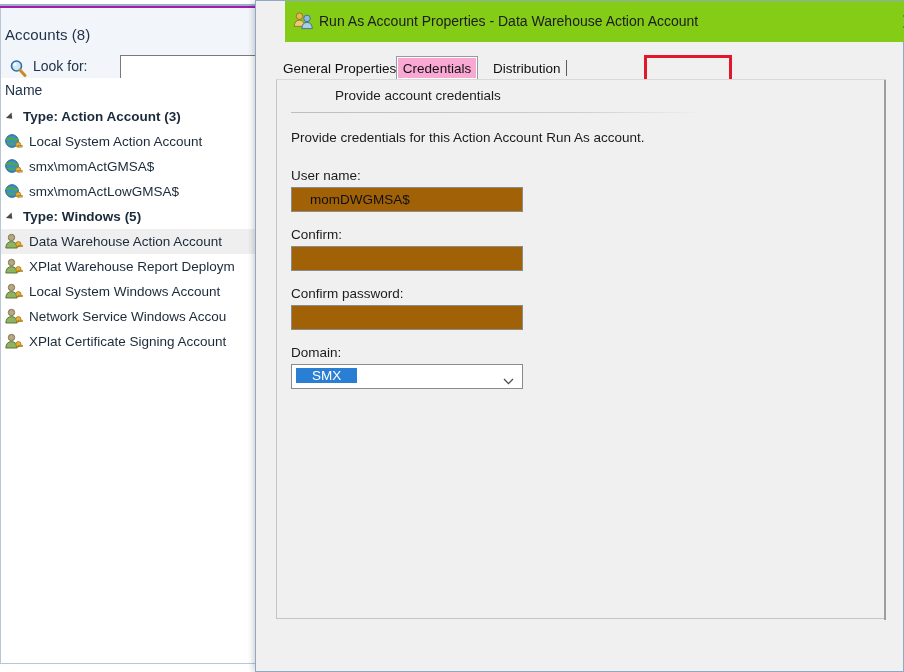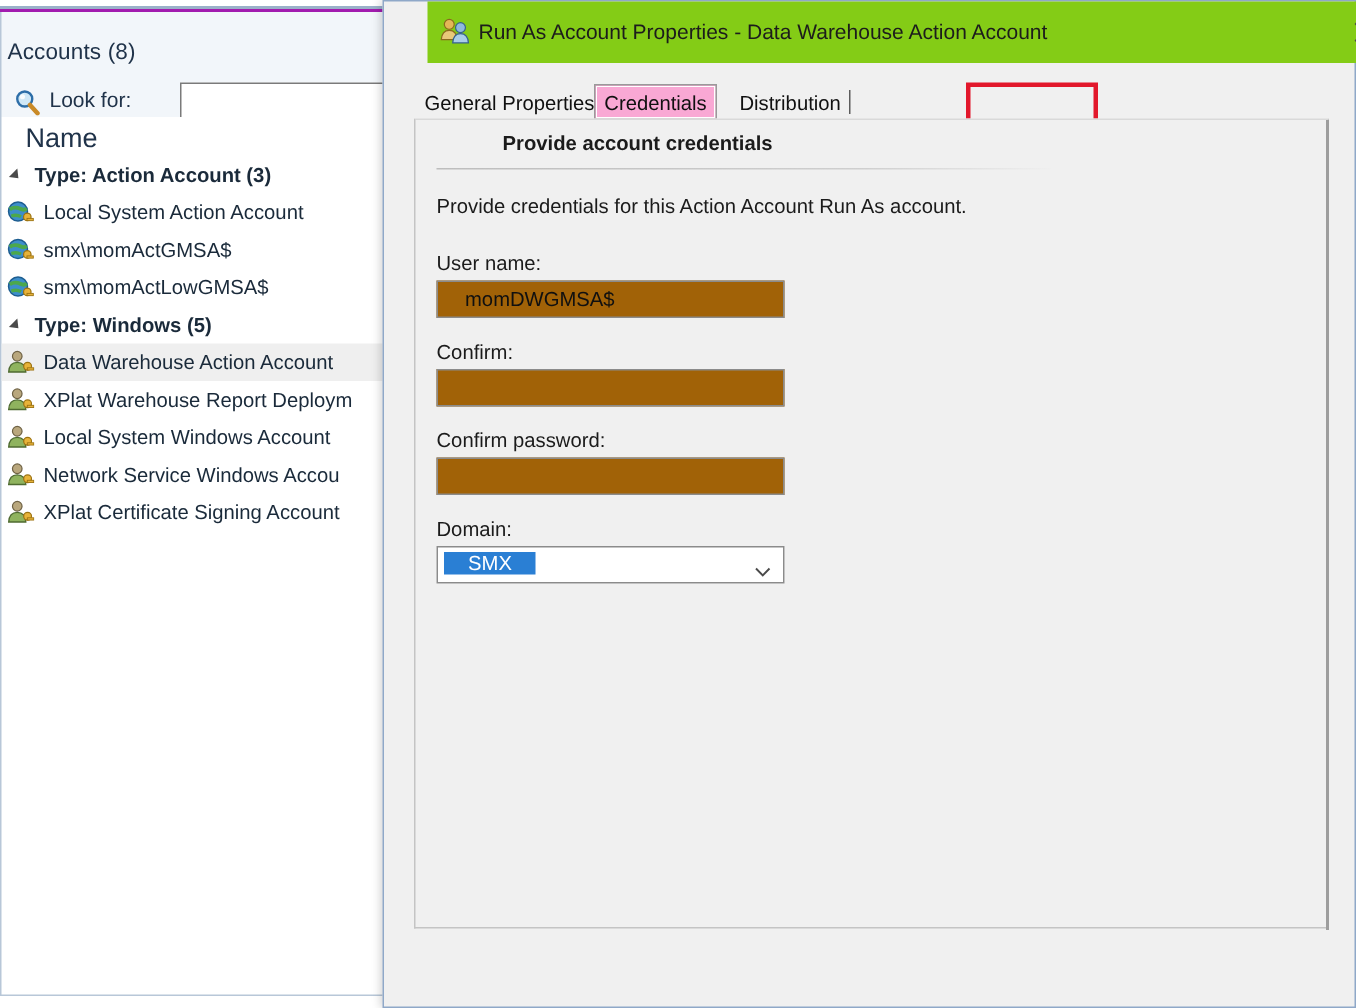--- a/index.html
+++ b/index.html
@@ -51,21 +51,21 @@
     background:#ffffff; border:1px solid #7a7a7a; box-sizing:border-box;
     font-family:"Liberation Sans", sans-serif; font-size:13px; padding:2px 4px;
     outline:none;
   }
   #name-col-header{
     position:absolute; left:0; top:78px; width:258px; height:26px;
     border-left:1px solid #b8c7d8; border-right:1px solid #b8c7d8;
     background:#ffffff; box-sizing:border-box;
   }
   #name-col-header span{
-    position:absolute; left:16px; top:4px; font-size:18px; color:#20334a;
+    position:absolute; left:4px; top:4px; font-size:14px; color:#20334a;
   }
   #account-list{
     position:absolute; left:0; top:104px; width:258px; height:560px;
     border-left:1px solid #b8c7d8; border-right:1px solid #b8c7d8;
     border-bottom:1px solid #b8c7d8;
     background:#ffffff; box-sizing:border-box;
     overflow:hidden;
   }
   .group-row{
     position:relative; height:25px; padding-left:6px;
@@ -158,21 +158,21 @@
     border:1px solid #c4c4c4;
     border-top:1px solid #d9d9d9;
     box-sizing:border-box;
   }
   #panel-scroll-edge{
     position:absolute; right:-1px; top:0; width:2px; height:540px; background:#9d9d9d;
   }
 
   #group-heading{
     position:absolute; left:14px; top:8px;
-    font-size:13.5px; font-weight:bold; color:#1b1b1b; white-space:nowrap;padding-left:44px;
+    font-size:13.5px; font-weight:normal; color:#1b1b1b; white-space:nowrap;padding-left:44px;
   }
   #group-rule{
     position:absolute; left:14px; top:32px; width:410px; height:1px;
     background:linear-gradient(to right,#bdbdbd 0%,#cfcfcf 70%,#efefef 100%);
   }
   #instruction{
     position:absolute; left:14px; top:50px;
     font-size:13.5px; color:#1b1b1b; white-space:nowrap;
   }
 

